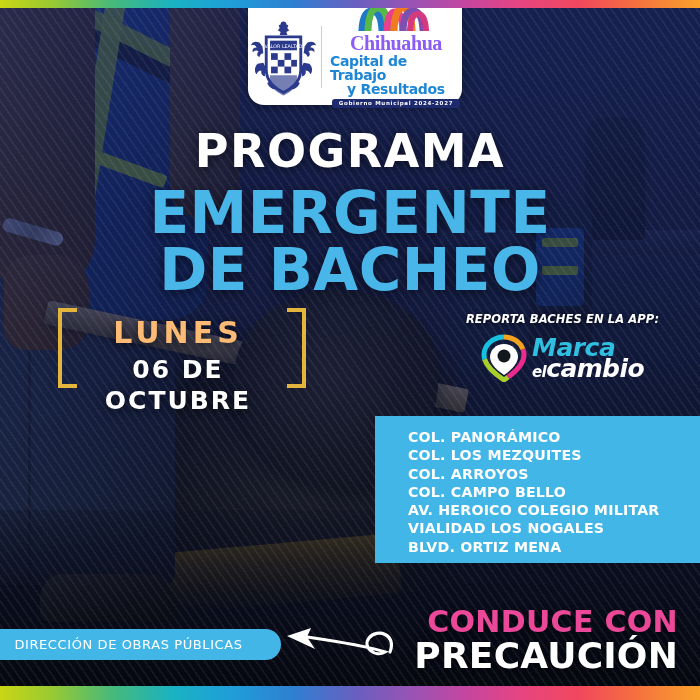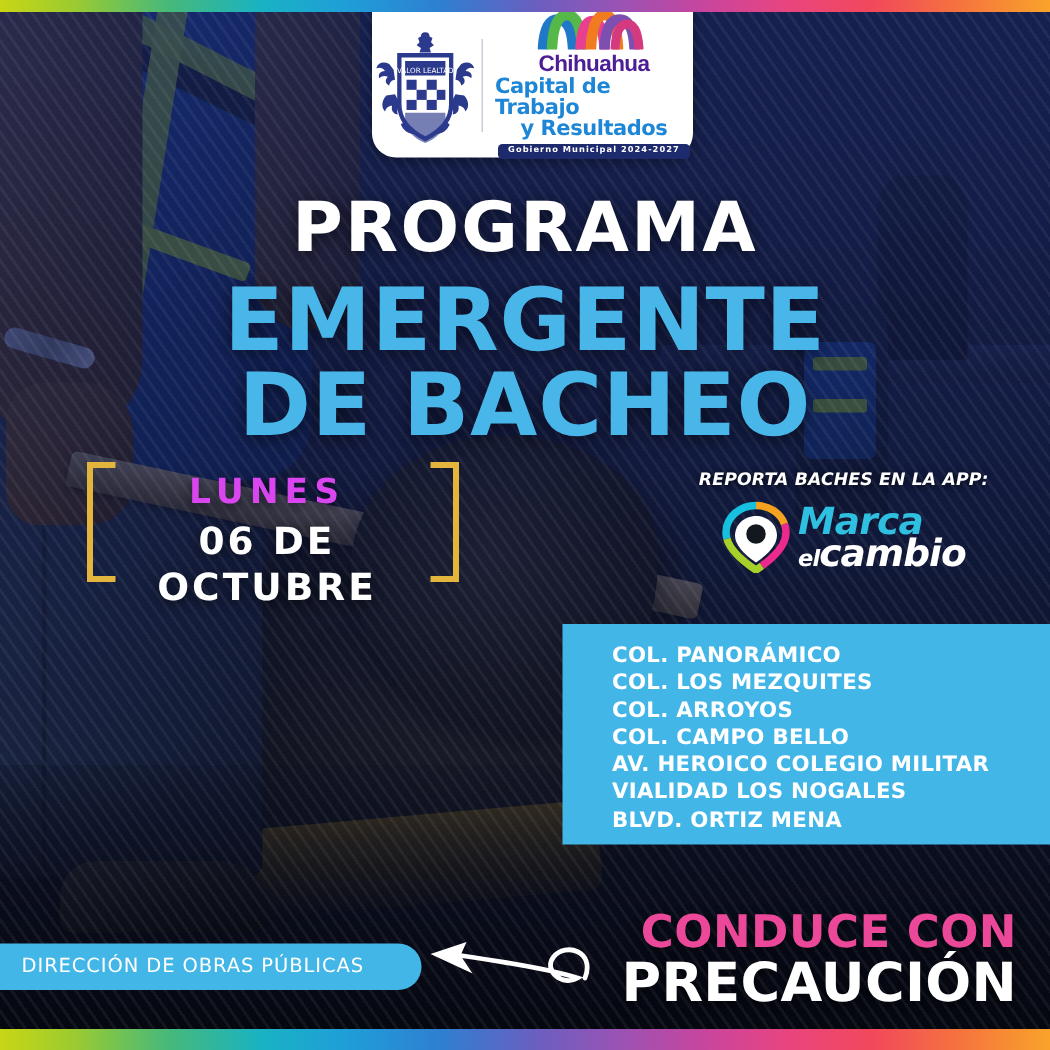--- a/index.html
+++ b/index.html
@@ -185,22 +185,22 @@
     border-radius:0 0 16px 16px;
     z-index:35;
     display:flex; align-items:center; justify-content:center;
     box-shadow:0 2px 8px rgba(0,0,0,.35);
   }
   .crest { width:74px; height:82px; display:block; }
   .logo-divider { width:1px; height:62px; background:#c9cdd6; margin:0 8px 0 2px; }
   .chih-block { display:flex; flex-direction:column; align-items:center; line-height:1; }
   .chih-arches { width:76px; height:26px; display:block; margin-bottom:2px; }
   .chih-name {
-    font-family:Liberation Sans, sans-serif;
-    font-weight:bold; font-size:15px; color:#4c1d95; letter-spacing:-.4px;
+    font-family:Liberation Serif, serif;
+    font-weight:bold; font-size:20px; color:#8b5cf6; letter-spacing:-.4px;
   }
   .chih-sub1 {
     font-family:"DejaVu Sans", sans-serif;
     font-weight:bold; font-size:14px; color:#1e86d6; letter-spacing:-.3px; margin-top:1px;
   }
   .chih-sub2 {
     font-family:"DejaVu Sans", sans-serif;
     font-weight:bold; font-size:14px; color:#1e86d6; letter-spacing:-.3px; margin-top:0px;
   }
   .chih-gov {
@@ -229,22 +229,22 @@
   .brk {
     position:absolute; top:0; width:19px; height:80px;
     border-top:4px solid #e3b53c; border-bottom:4px solid #e3b53c;
   }
   .brk-l { left:0; border-left:4px solid #e3b53c; }
   .brk-r { right:-8px; border-right:4px solid #e3b53c; }
   .date-lines {
     position:absolute; left:0; right:0; top:6px; text-align:center;
   }
   .d-dow {
-    font-family:"DejaVu Sans", sans-serif; font-weight:bold; color:#d946ef;
-    font-size:23px; letter-spacing:4px; line-height:1.25;
+    font-family:"DejaVu Sans", sans-serif; font-weight:bold; color:#fdba74;
+    font-size:30px; letter-spacing:4px; line-height:1.25;
     text-shadow:0 2px 8px rgba(0,0,0,.6);
     text-align:center;
   }
   .d-date {
     font-family:"DejaVu Sans", sans-serif; font-weight:bold; color:#fff;
     font-size:25px; letter-spacing:2px; line-height:1.25; margin-top:2px;
     text-shadow:0 2px 8px rgba(0,0,0,.6);
   }
 
   

